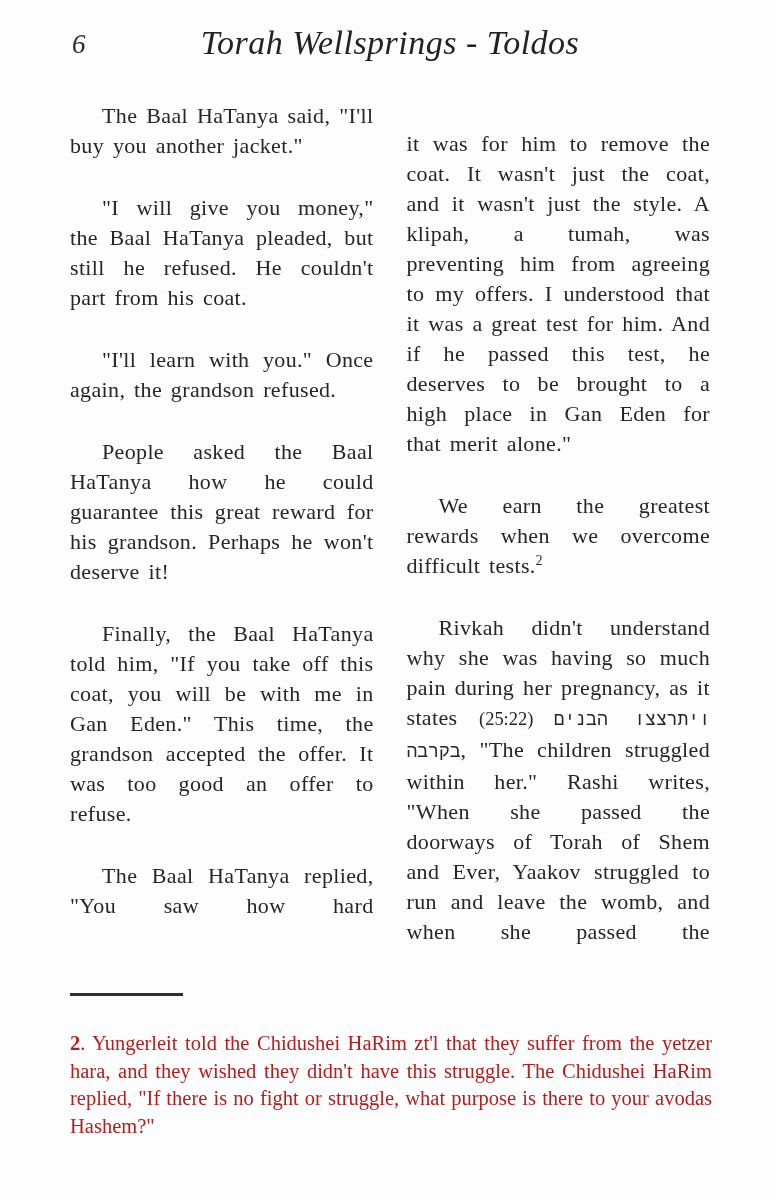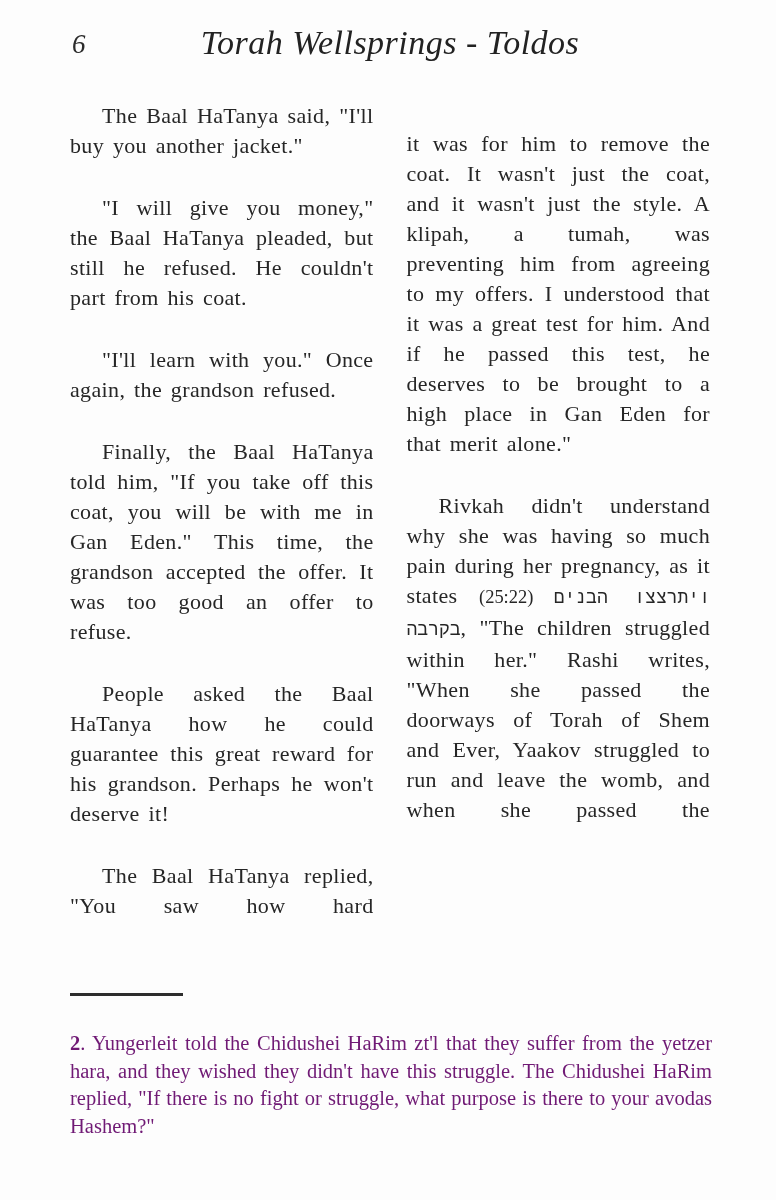--- a/index.html
+++ b/index.html
@@ -53,47 +53,48 @@
   .footnote-rule {
     width: 113px; height: 3px; background: #2d2d2d; margin: 0 0 34px 0;
   }
   .footnote p {
     margin: 0;
     font-size: 20.5px;
     line-height: 27.5px;
     letter-spacing: 0;
     word-spacing: 1px;
     text-align: justify;
-    color: #701a75;
+    color: #b91c1c;
   }
   .footnote b { font-weight: 700; }
 </style>
 </head>
 <body>
 
 <div class="page">
 
   <div class="header">
     <span class="page-num">6</span>
     <div class="title">Torah Wellsprings - Toldos</div>
   </div>
 
   <div class="columns">
 
     <div class="col">
       <p>The Baal HaTanya said, "I'll buy you another jacket."</p>
       <p>"I will give you money," the Baal HaTanya pleaded, but still he refused. He couldn't part from his coat.</p>
       <p>"I'll learn with you." Once again, the grandson refused.</p>
+      <p>People asked the Baal HaTanya how he could guarantee this great reward for his grandson. Perhaps he won't deserve it!</p>
       <p>Finally, the Baal HaTanya told him, "If you take off this coat, you will be with me in Gan Eden." This time, the grandson accepted the offer. It was too good an offer to refuse.</p>
-      <p>People asked the Baal HaTanya how he could guarantee this great reward for his grandson. Perhaps he won't deserve it!</p>
       <p class="force-justify">The Baal HaTanya replied, "You saw how hard</p>
     </div>
 
     <div class="col">
       <p class="no-indent">it was for him to remove the coat. It wasn't just the coat, and it wasn't just the style. A klipah, a tumah, was preventing him from agreeing to my offers. I understood that it was a great test for him. And if he passed this test, he deserves to be brought to a high place in Gan Eden for that merit alone."</p>
+      <p><span>We earn the greatest rewards when we overcome difficult tests.</span><sup class="fn-ref">2</sup></p>
       <p class="force-justify"><span>Rivkah didn't understand why she was having so much pain during her pregnancy, as it states </span><span class="cite">(25:22) </span><span class="heb" dir="rtl">ויתרצצו הבנים בקרבה</span><span>, "The children struggled within her." Rashi writes, "When she passed the doorways of Torah of Shem and Ever, Yaakov struggled to run and leave the womb, and when she passed the</span></p>
     </div>
 
   </div>
 
   <div class="footnote">
     <div class="footnote-rule"></div>
     <p><b>2</b><span>. Yungerleit told the Chidushei HaRim zt'l that they suffer from the yetzer hara, and they wished they didn't have this struggle. The Chidushei HaRim replied, "If there is no fight or struggle, what purpose is there to your avodas Hashem?"</span></p>
   </div>
 

